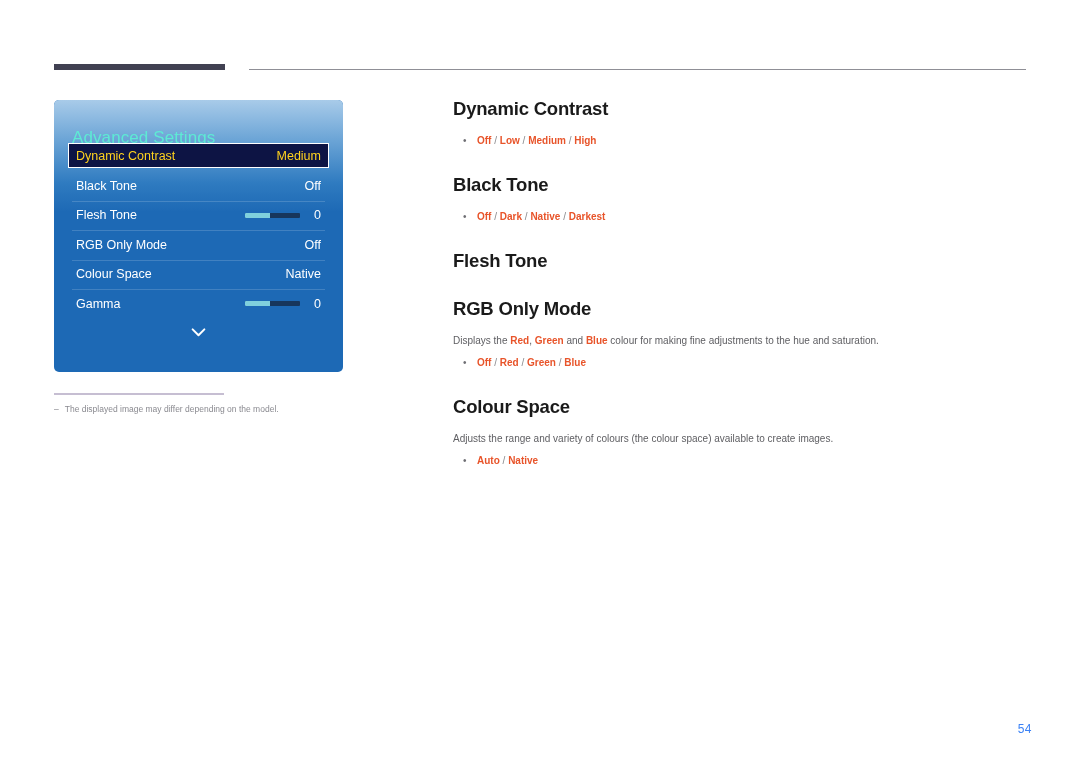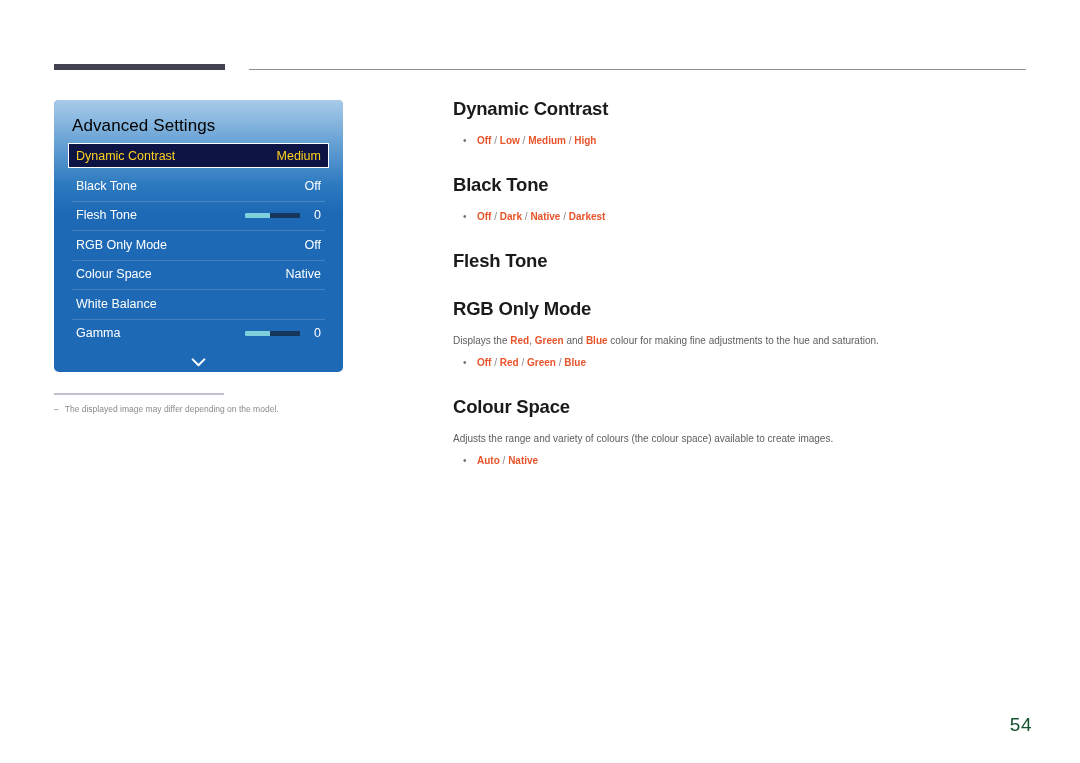--- a/index.html
+++ b/index.html
@@ -56,25 +56,25 @@
     background: linear-gradient(to bottom, #a8cbe9 0%, #6ba4d6 36%, #2f7bc0 74%, #1d69b5 100%);
   }
   .osd-inner {
     position: relative;
     z-index: 2;
     width: 100%;
     height: 100%;
     padding: 0 14px;
   }
   .osd-title {
-    color: #000000;
+    color: #5eead4;
     font-size: 17px;
     font-weight: normal;
     letter-spacing: .1px;
-    padding: 12px 4px 0 4px;
+    padding: 24px 4px 0 4px;
     height: 40px;
     line-height: 28px;
   }
 
   .osd-rows {
     position: relative;
     margin-top: 3px;
   }
   .osd-row {
     position: relative;
@@ -209,22 +209,22 @@
     flex: 0 0 14px;
   }
   .opt .opts { color: #8c8c90; text-align: center; }
   .opt .opts b { color: #e8542a; font-weight: bold; }
 
   
   .pageno {
     position: absolute;
     right: 48px;
     bottom: 27px;
-    color: #14532d;
-    font-size: 19px;
+    color: #3b82f6;
+    font-size: 12px;
     letter-spacing: .5px;
   }
 </style>
 </head>
 <body>
 
 <div class="page">
 
   <div class="rule-thick"></div>
   <div class="rule-thin"></div>
@@ -259,24 +259,20 @@
         <div class="osd-row">
           <span class="label">RGB Only Mode</span>
           <span class="value">Off</span>
         </div>
 
         <div class="osd-row">
           <span class="label">Colour Space</span>
           <span class="value">Native</span>
         </div>
 
-        <div class="osd-row">
-          <span class="label">White Balance</span>
-          <span class="value"></span>
-        </div>
 
         <div class="osd-row">
           <span class="label">Gamma</span>
           <span class="slider-wrap">
             <span class="slider">
               <span class="slider-fill"></span>
             </span>
             <span class="slider-num">0</span>
           </span>
         </div>

